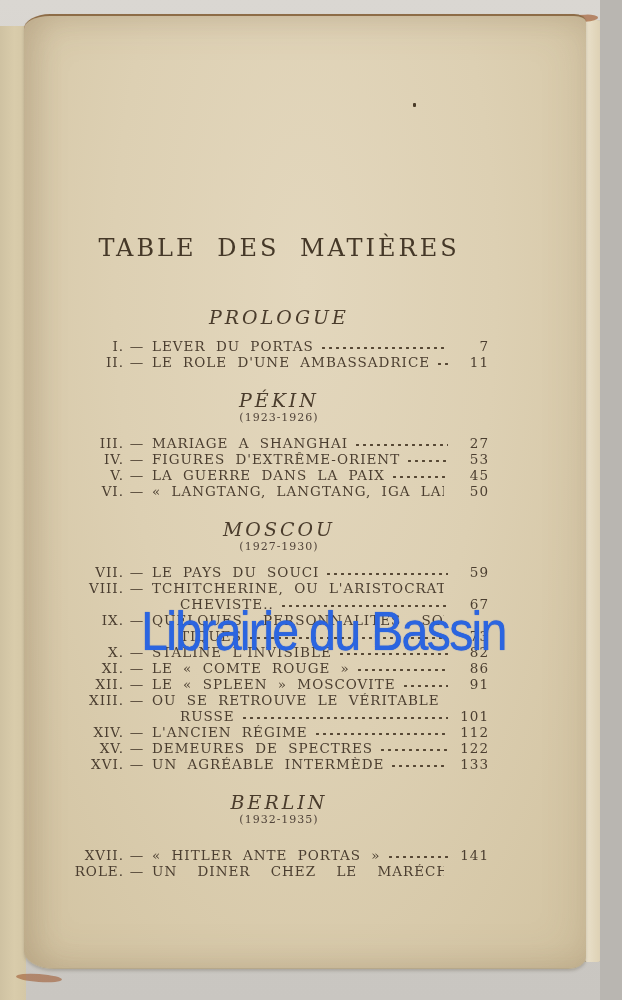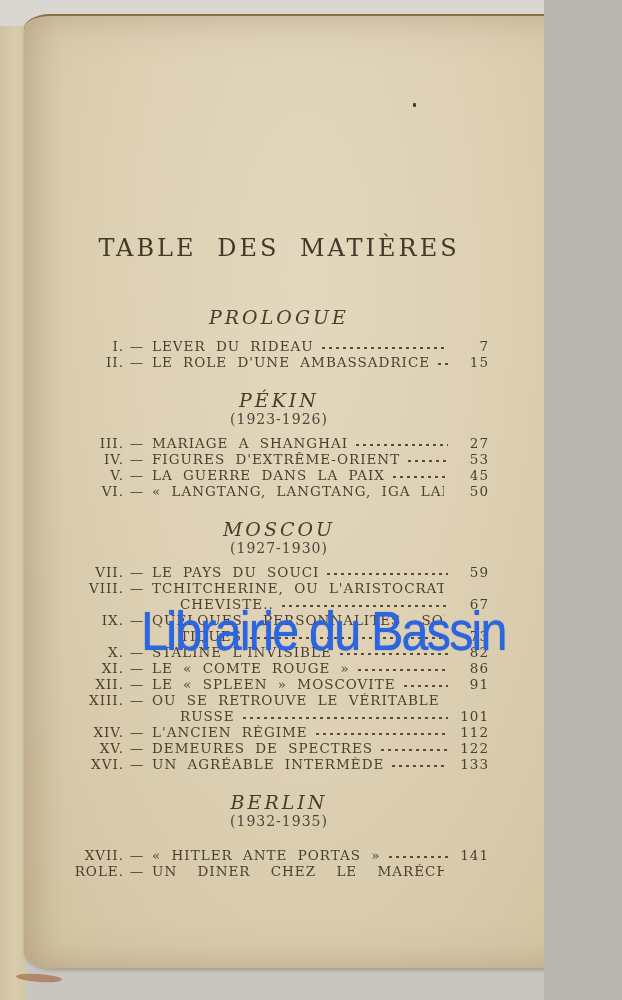--- a/index.html
+++ b/index.html
@@ -1,17 +1,17 @@
 <!DOCTYPE html>
 <html><head>
 <meta charset="utf-8">
 <style>
   html,body{margin:0;padding:0;background:#b9b6b1;}
   #photo{
-    position:relative;width:544px;height:1000px;overflow:hidden;
+    position:relative;width:600px;height:1000px;overflow:hidden;
     background:linear-gradient(180deg,#dad7d2 0%,#d0cdc8 45%,#c9c6c1 100%);
     font-family:"DejaVu Serif","Liberation Serif",serif;
   }
   
   .flyleaf{position:absolute;left:0;top:26px;bottom:0;width:26px;
     background:linear-gradient(90deg,#cfc2a2 0%,#d9ccab 55%,#d4c7a6 100%);}
   .gutter-line{position:absolute;left:6px;top:30px;bottom:6px;width:2px;
     background:linear-gradient(180deg,#8a795d,#6e5c44 40%,#8370550);opacity:.75;}
   
   .stack-edge{position:absolute;left:584px;top:20px;width:21px;height:942px;
@@ -30,21 +30,21 @@
     border-radius:26px 12px 18px 30px / 15px 8px 12px 18px;
     box-shadow:inset 0 0 46px rgba(120,95,60,.18), inset 14px 0 26px rgba(110,85,55,.14),
                0 2px 3px rgba(80,70,55,.25);}
   .speck{position:absolute;left:389px;top:87px;width:3px;height:4px;background:#4a3b28;border-radius:1px;}
   
   .content{position:absolute;left:45px;top:0;width:420px;color:#4b3e30;}
   .book-title{margin-top:218px;text-align:center;font-size:24px;letter-spacing:3px;
     word-spacing:10px;color:#453828;white-space:nowrap;}
   .section-heading{text-align:center;font-style:italic;font-size:19px;letter-spacing:3px;
     word-spacing:4px;color:#4a3c2c;height:22px;}
-  .section-dates{text-align:center;font-size:14px;letter-spacing:1px;height:14px;color:#51443a;}
+  .section-dates{text-align:center;font-size:11px;letter-spacing:1px;height:14px;color:#51443a;}
   .mt-prologue{margin-top:44px;}
   .mt-section{margin-top:19px;font-style:italic;}
   .entries{margin-top:10px;}
   .entries.mt-b{margin-top:20px;}
   .row{display:flex;align-items:baseline;font-size:13.5px;line-height:16px;
     letter-spacing:1px;word-spacing:5px;white-space:nowrap;}
   .num{width:55px;text-align:right;flex:0 0 auto;}
   .dash{flex:0 0 auto;width:16px;margin:0 7px 0 5px;text-align:center;}
   .cont{padding-left:28px;}
   .t{flex:0 1 auto;overflow:hidden;}
@@ -73,30 +73,30 @@
   <div class="page">
     <div class="speck"></div>
     <div class="content">
       <div class="book-title">TABLE DES MATIÈRES</div>
       <div>
           <div class="section-heading mt-prologue">PROLOGUE</div>
           <div class="entries">
             <div class="row">
               <span class="num">I.</span>
               <span class="dash">—</span>
-              <span class="t">LEVER DU RIDEAU</span>
+              <span class="t">LEVER DU PORTAS</span>
               <span class="leader"></span>
               <span class="pg">7</span>
             </div>
             <div class="row">
               <span class="num">II.</span>
               <span class="dash">—</span>
               <span class="t">LE ROLE D'UNE AMBASSADRICE</span>
               <span class="leader"></span>
-              <span class="pg">15</span>
+              <span class="pg">11</span>
             </div>
           </div>
           <div class="section-heading mt-section">PÉKIN</div>
           <div class="section-dates">(1923-1926)</div>
           <div class="entries">
             <div class="row">
               <span class="num">III.</span>
               <span class="dash">—</span>
               <span class="t">MARIAGE A SHANGHAI</span>
               <span class="leader"></span>

